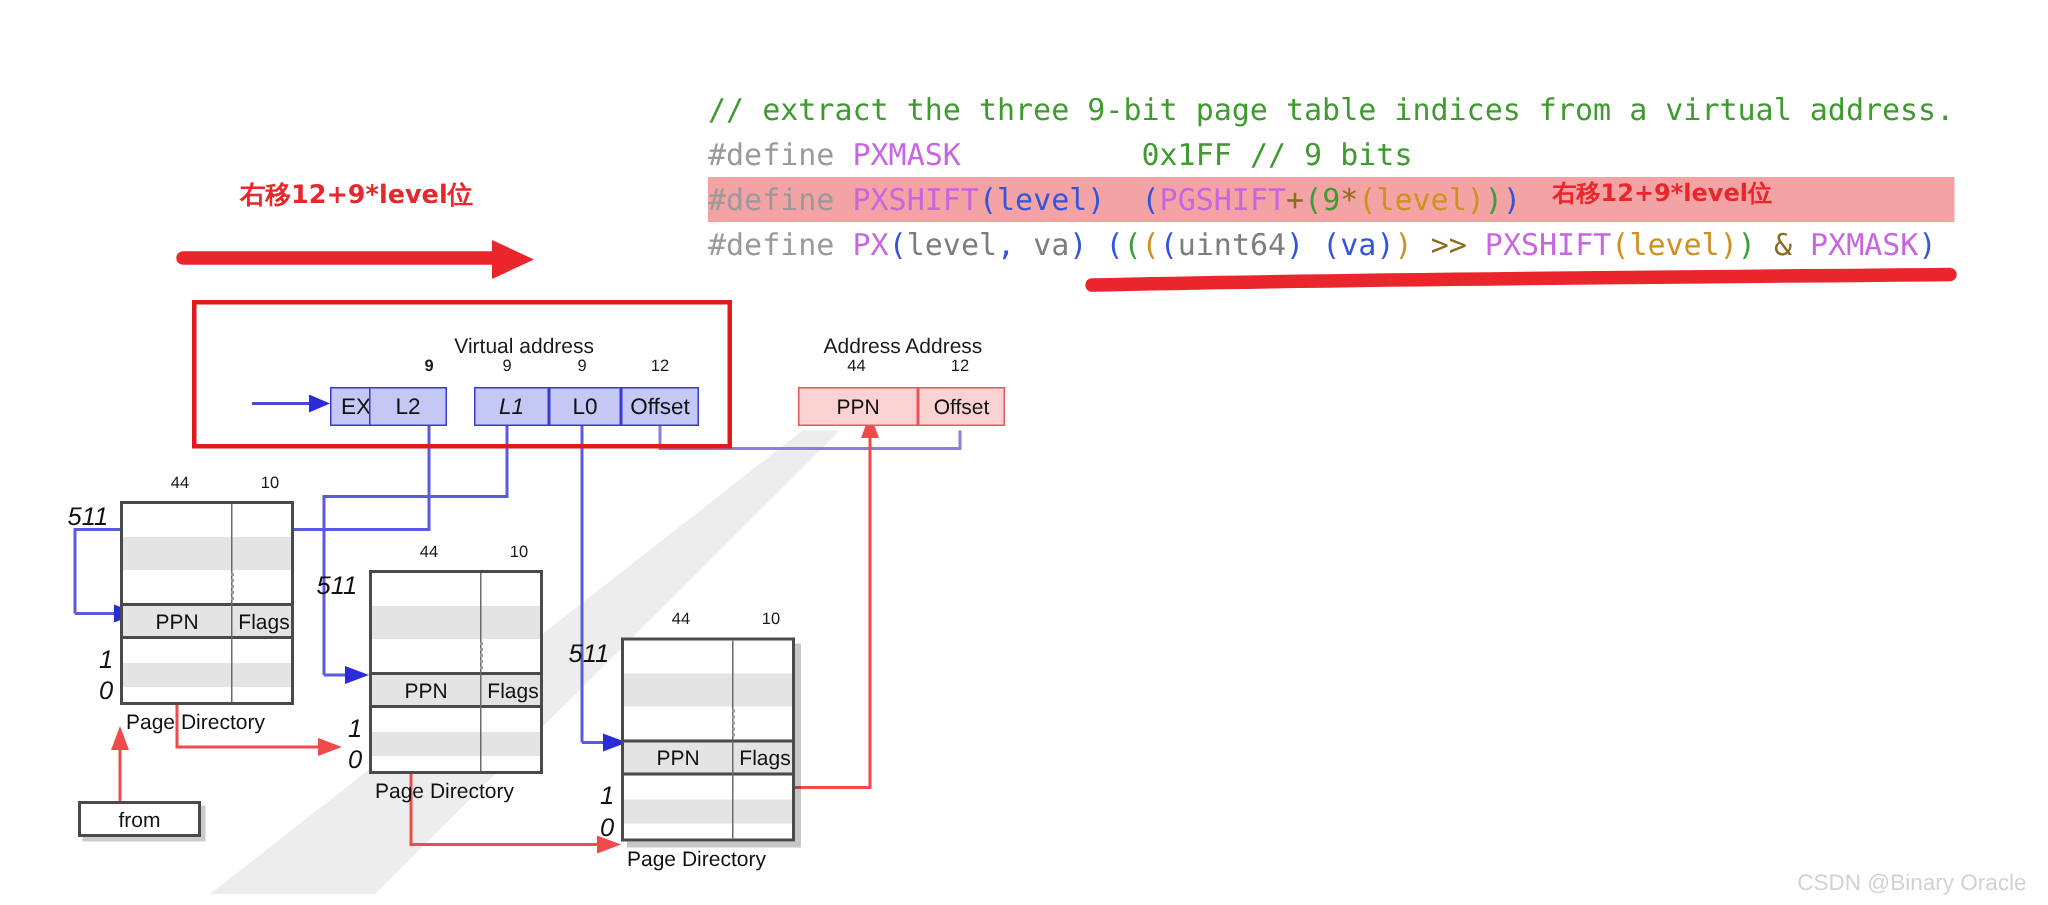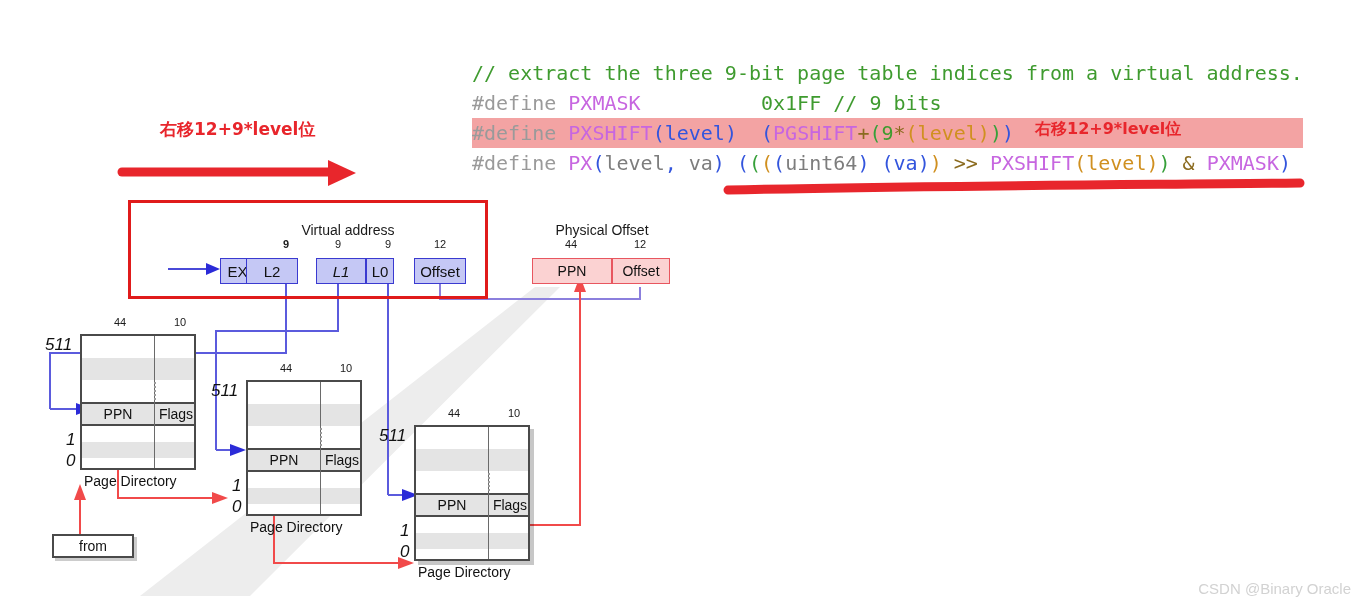--- a/index.html
+++ b/index.html
@@ -232,34 +232,34 @@
     <line x1="84" y1="462" x2="84" y2="430" stroke="#111" stroke-width="2"></line>
     <polygon points="80,432 84,422 88,432" fill="#111"></polygon>
     <line x1="250" y1="508" x2="250" y2="476" stroke="#111" stroke-width="2"></line>
     <polygon points="246,478 250,468 254,478" fill="#111"></polygon>
     <line x1="418" y1="552" x2="418" y2="520" stroke="#111" stroke-width="2"></line>
     <polygon points="414,522 418,512 422,522" fill="#111"></polygon>
   </svg>
 
   <div id="red-frame"></div>
 
-  <div class="addr-title" style="left:268px;top:222px;width:160px;text-align:center;">Virtual address</div>
+  <div class="addr-title" style="left:236px;top:222px;width:160px;text-align:right;">Virtual address</div>
 
   <div class="bits-label bold" style="left:264px;top:238px;width:44px;">9</div>
   <div class="bits-label" style="left:316px;top:238px;width:44px;">9</div>
   <div class="bits-label" style="left:366px;top:238px;width:44px;">9</div>
   <div class="bits-label" style="left:414px;top:238px;width:52px;">12</div>
 
   <div class="va-box" style="left:220px;top:258px;width:44px;height:26px;">EXT</div>
   <div class="va-box" style="left:246px;top:258px;width:52px;height:26px;">L2</div>
   <div class="va-box" style="left:316px;top:258px;width:50px;height:26px;font-style:italic;">L1</div>
-  <div class="va-box" style="left:366px;top:258px;width:28px;height:26px;">L0</div>
+  <div class="va-box" style="left:366px;top:258px;width:48px;height:26px;">L0</div>
   <div class="va-box" style="left:414px;top:258px;width:52px;height:26px;">Offset</div>
 
-  <div class="addr-title" style="left:528px;top:222px;width:148px;text-align:center;">Physical Offset</div>
+  <div class="addr-title" style="left:528px;top:222px;width:148px;text-align:center;">Address Address</div>
   <div class="bits-label" style="left:536px;top:238px;width:70px;">44</div>
   <div class="bits-label" style="left:612px;top:238px;width:56px;">12</div>
 
   <div class="pa-box" style="left:532px;top:258px;width:80px;height:26px;">PPN</div>
   <div class="pa-box" style="left:612px;top:258px;width:58px;height:26px;">Offset</div>
 
   <div class="pd" id="pd0" style="left:80px;top:334px;">
     <div class="bits-label" style="left:10px;top:-18px;width:60px;">44</div>
     <div class="bits-label" style="left:78px;top:-18px;width:44px;">10</div>
 

